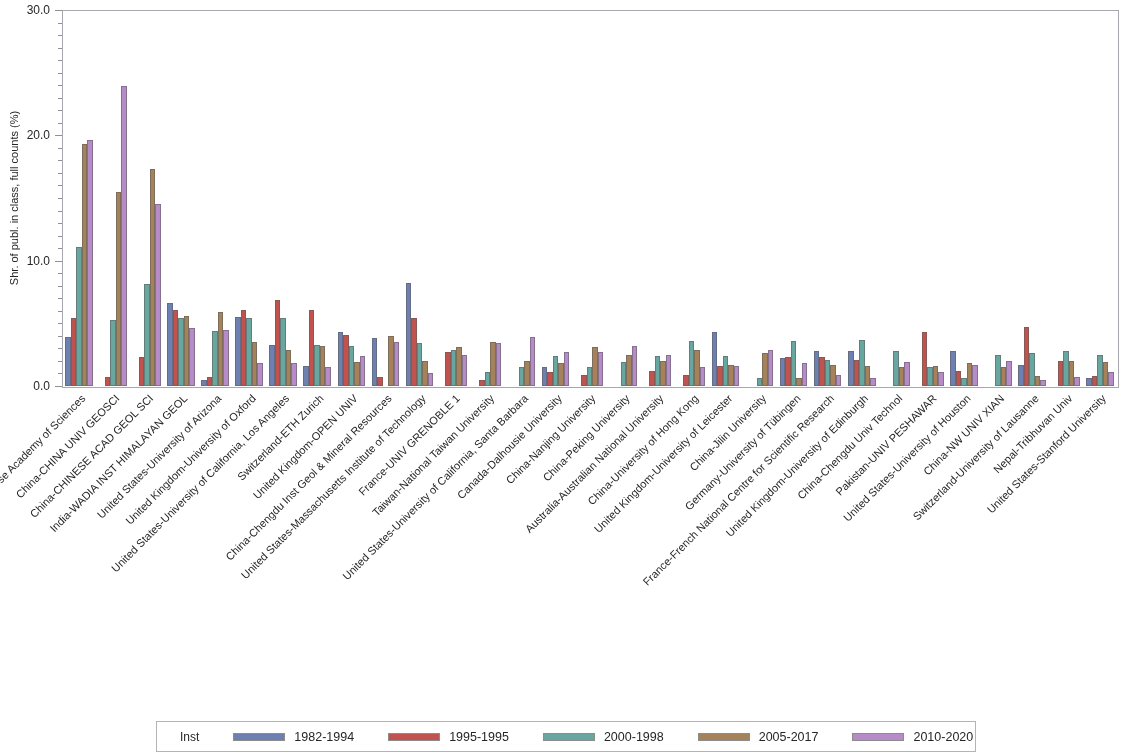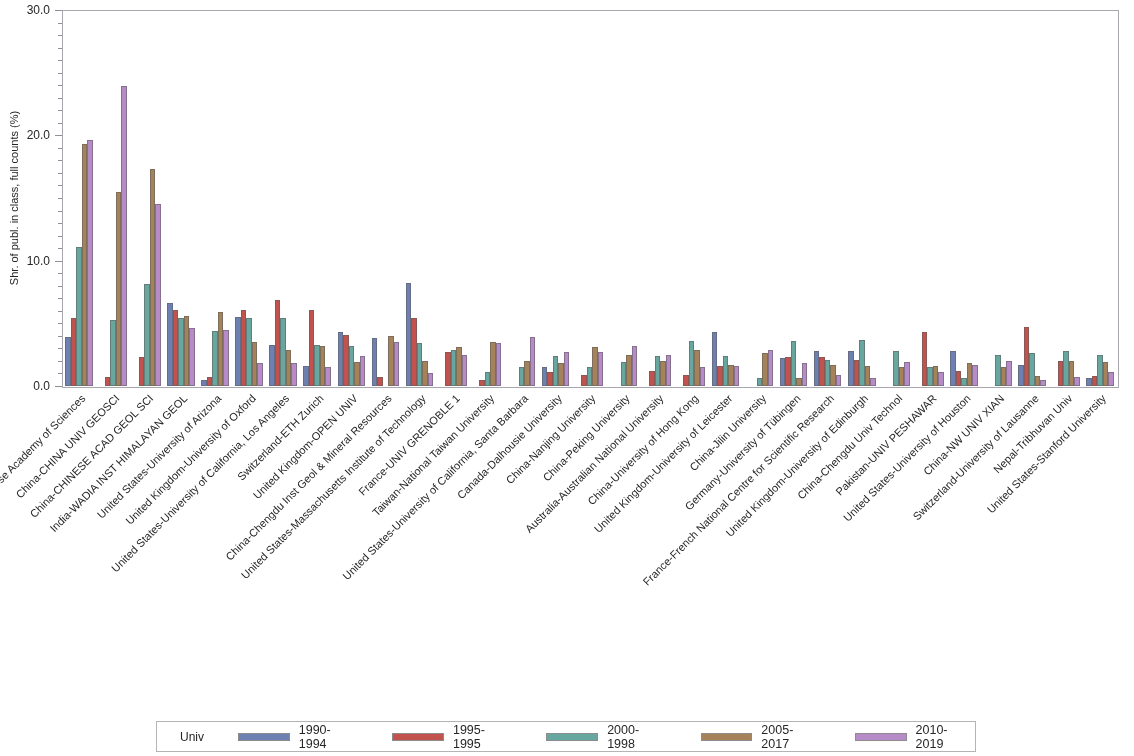--- a/index.html
+++ b/index.html
@@ -298,37 +298,37 @@
       <div class="xlabel" style="right: 272.242px; top: 392px;">United Kingdom-University of Edinburgh</div>
       <div class="xlabel" style="right: 238.21px; top: 392px;">China-Chengdu Univ Technol</div>
       <div class="xlabel" style="right: 204.177px; top: 392px;">Pakistan-UNIV PESHAWAR</div>
       <div class="xlabel" style="right: 170.145px; top: 392px;">United States-University of Houston</div>
       <div class="xlabel" style="right: 136.113px; top: 392px;">China-NW UNIV XIAN</div>
       <div class="xlabel" style="right: 102.081px; top: 392px;">Switzerland-University of Lausanne</div>
       <div class="xlabel" style="right: 68.0484px; top: 392px;">Nepal-Tribhuvan Univ</div>
       <div class="xlabel" style="right: 34.0161px; top: 392px;">United States-Stanford University</div>
     </div>
   <div class="legend">
-    <span class="legend-title">Univ</span>
+    <span class="legend-title">Inst</span>
     <span id="legend-entries" style="display: flex; align-items: center;">
         <span class="legend-entry">
           <span class="legend-swatch" style="background: rgb(110, 128, 178);"></span>
-          <span class="legend-label">1990-1994</span>
+          <span class="legend-label">1982-1994</span>
         </span>
         <span class="legend-entry">
           <span class="legend-swatch" style="background: rgb(194, 82, 77);"></span>
           <span class="legend-label">1995-1995</span>
         </span>
         <span class="legend-entry">
           <span class="legend-swatch" style="background: rgb(104, 167, 159);"></span>
           <span class="legend-label">2000-1998</span>
         </span>
         <span class="legend-entry">
           <span class="legend-swatch" style="background: rgb(165, 130, 90);"></span>
           <span class="legend-label">2005-2017</span>
         </span>
         <span class="legend-entry">
           <span class="legend-swatch" style="background: rgb(182, 139, 199);"></span>
-          <span class="legend-label">2010-2019</span>
+          <span class="legend-label">2010-2020</span>
         </span>
       </span>
   </div>
 </div>
 
 </body></html>

